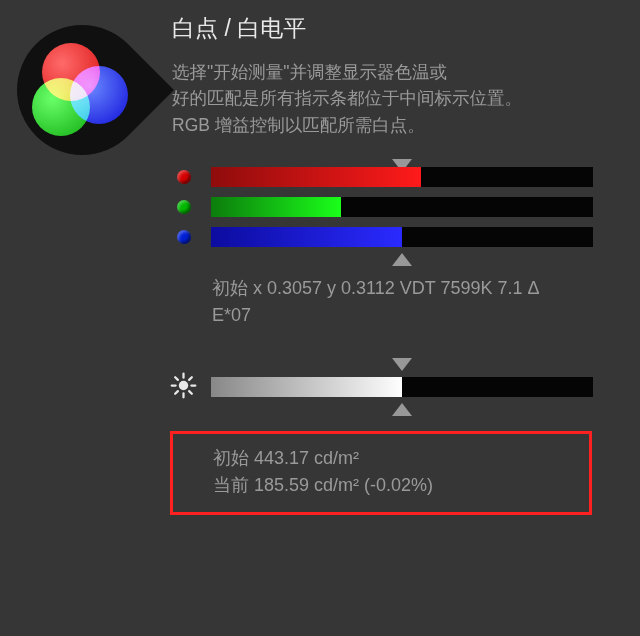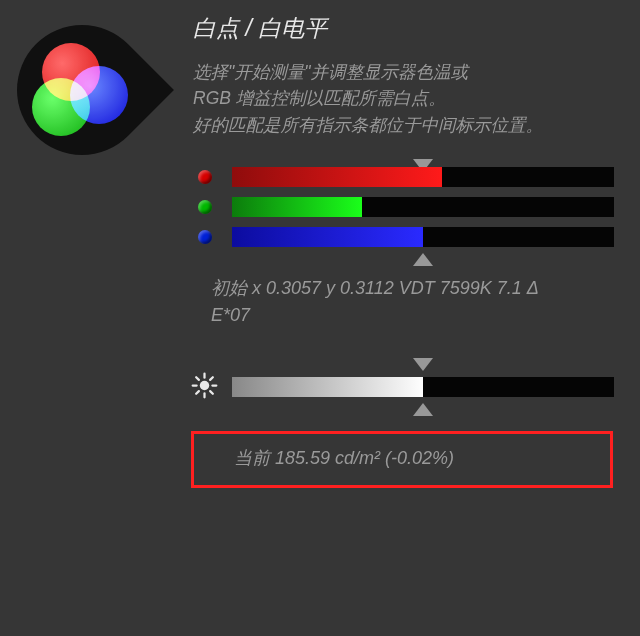--- a/index.html
+++ b/index.html
@@ -57,24 +57,23 @@
       top: 40px;
       left: 0px;
     }
     .circle.blue {
       background: radial-gradient(circle at 35% 35%, #6080ff, #0000d6);
       top: 28px;
       left: 38px;
     }
     .content {
       position: absolute;
-      left: 193px;
+      left: 172px;
       top: 13px;
       right: 10px;
-      font-style: italic;
     }
     .title {
       font-size: 23px;
       color: #e8e8e8;
       font-weight: normal;
       margin-bottom: 15px;
     }
     .description {
       font-size: 17.5px;
       color: #9a9a9a;
@@ -141,21 +140,21 @@
       width: 0;
       height: 0;
       border-left: 10px solid transparent;
       border-right: 10px solid transparent;
       border-bottom: 13px solid #989898;
     }
     .initial-text {
       font-size: 18px;
       color: #9a9a9a;
       margin-top: 23px;
-      margin-left: 18px;
+      margin-left: 40px;
       line-height: 1.5;
     }
     .brightness-row {
       display: flex;
       align-items: center;
       margin-top: 43px;
       position: relative;
     }
     .brightness-target-top {
       position: absolute;
@@ -214,22 +213,22 @@
     <div class="circle green"></div>
     <div class="circle blue"></div>
     <div class="circle red"></div>
   </div>
 </div>
 
 <div class="content">
   <h1 class="title">白点 / 白电平</h1>
   <div class="description">
     <div>选择"开始测量"并调整显示器色温或</div>
+    <div>好的匹配是所有指示条都位于中间标示位置。</div>
     <div>RGB 增益控制以匹配所需白点。</div>
-    <div>好的匹配是所有指示条都位于中间标示位置。</div>
   </div>
 
   <div class="bars-section">
     <div class="target-marker-top"></div>
 
     <div class="bar-row">
       <div class="dot red"></div>
       <div class="bar-track">
         <div class="bar-fill red"></div>
       </div>
@@ -275,16 +274,17 @@
       </svg>
     </span>
     <div class="brightness-track">
       <div class="brightness-fill"></div>
     </div>
     <div class="brightness-target-bottom"></div>
   </div>
 
   <div class="red-box">
     <div class="red-box-text">
+      <div>初始 443.17 cd/m²</div>
       <div>当前 185.59 cd/m² (-0.02%)</div>
     </div>
   </div>
 </div>
 
 </body></html>

